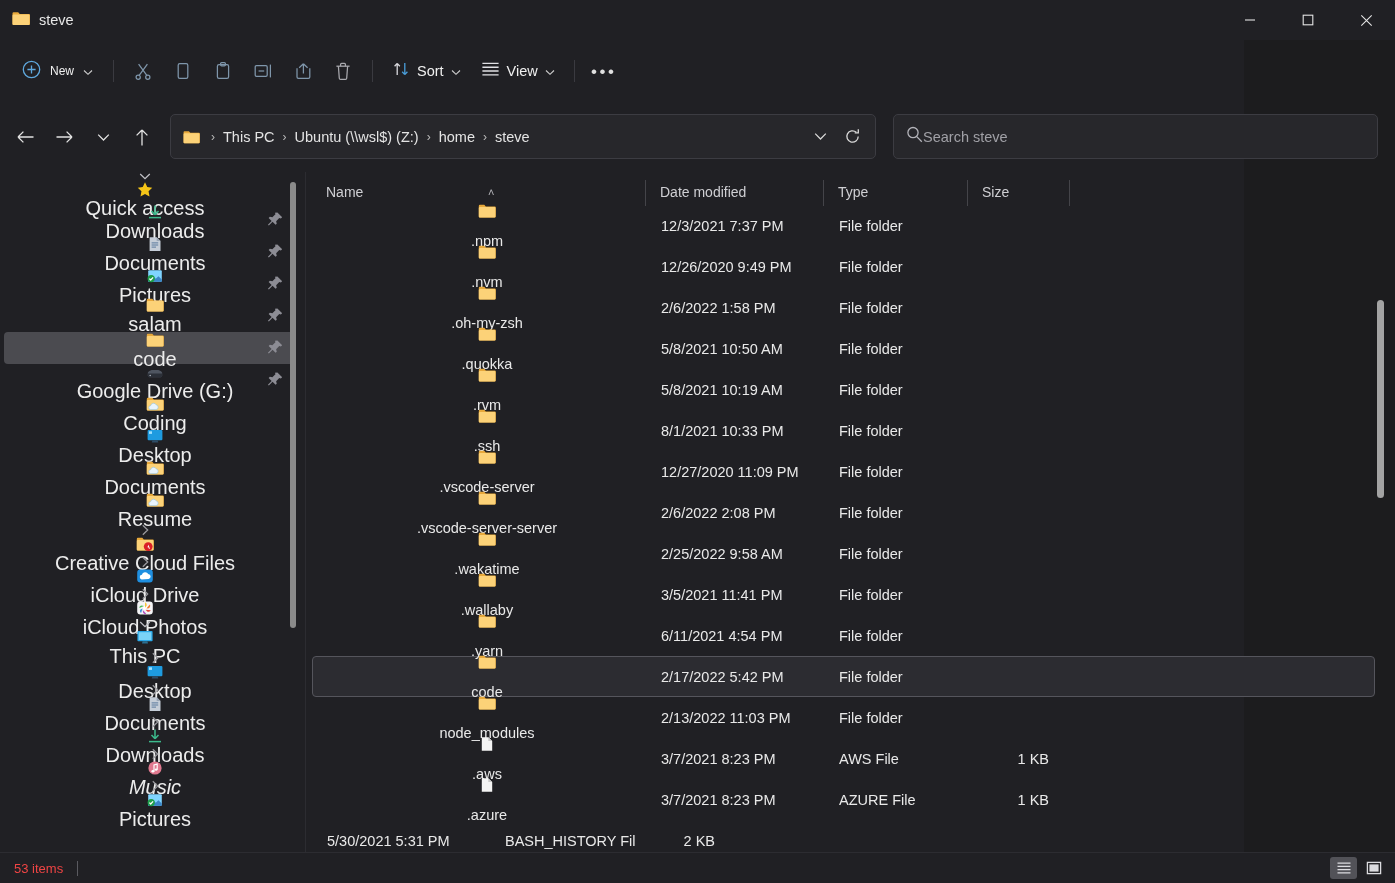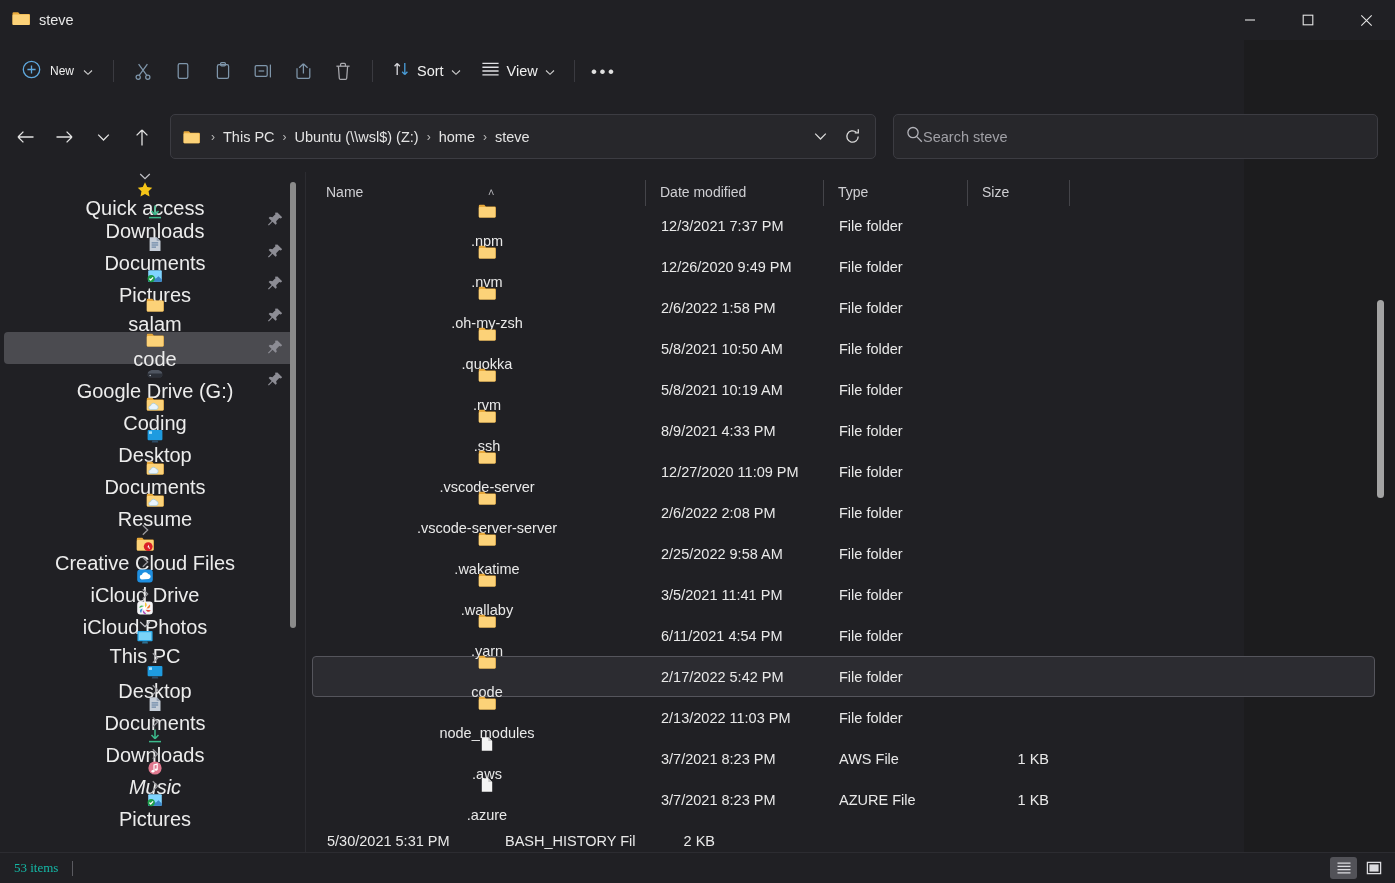--- a/index.html
+++ b/index.html
@@ -138,21 +138,21 @@
     position: absolute; left: 1377px; top: 300px; width: 7px; height: 198px;
     background: #a3a3a3; border-radius: 4px;
   }
 
   
   .statusbar {
     position: absolute; left: 0; bottom: 0; width: 1395px; height: 31px;
     background: #202024; border-top: 1px solid #2c2c31;
     display: flex; align-items: center; padding: 0 8px 0 14px;
   }
-  .status-text { font-size: 13px; color: #14b8a6; font-family: Liberation Serif, serif; }
+  .status-text { font-size: 13px; color: #ef4444; }
   .status-sep { width: 1px; height: 15px; background: #5a5a60; margin-left: 14px; }
   .view-toggles { margin-left: auto; display: flex; gap: 3px; align-items: center; }
   .vt {
     width: 27px; height: 22px; display: flex; align-items: center; justify-content: center;
     border-radius: 3px;
   }
   .vt.active { background: #525258; }
 
   svg { pointer-events: none; }
 </style>
@@ -725,21 +725,21 @@
           <div class="cell c-size"></div>
         </div>
         <div class="row">
           <div class="cell c-name">
             <span><svg width="18" height="16" viewBox="0 0 18 16">
                 <path d="M0.8 2.9a1.1 1.1 0 011.1-1.1h4.4l1.5 1.7h9a1 1 0 011 1v9a1 1 0 01-1 1H1.8a1 1 0 01-1-1z" fill="#e8a93b"></path>
                 <path d="M0.8 5a1 1 0 011-1h14.6a1 1 0 011 1v8.5a1 1 0 01-1 1H1.8a1 1 0 01-1-1z" fill="#fcd278"></path>
               </svg></span>
             <span>.ssh</span>
           </div>
-          <div class="cell c-date">8/9/2021 4:33 PM</div>
+          <div class="cell c-date">8/1/2021 10:33 PM</div>
           <div class="cell c-type">File folder</div>
           <div class="cell c-size"></div>
         </div>
         <div class="row">
           <div class="cell c-name">
             <span><svg width="18" height="16" viewBox="0 0 18 16">
                 <path d="M0.8 2.9a1.1 1.1 0 011.1-1.1h4.4l1.5 1.7h9a1 1 0 011 1v9a1 1 0 01-1 1H1.8a1 1 0 01-1-1z" fill="#e8a93b"></path>
                 <path d="M0.8 5a1 1 0 011-1h14.6a1 1 0 011 1v8.5a1 1 0 01-1 1H1.8a1 1 0 01-1-1z" fill="#fcd278"></path>
               </svg></span>
             <span>.vscode-server</span>

